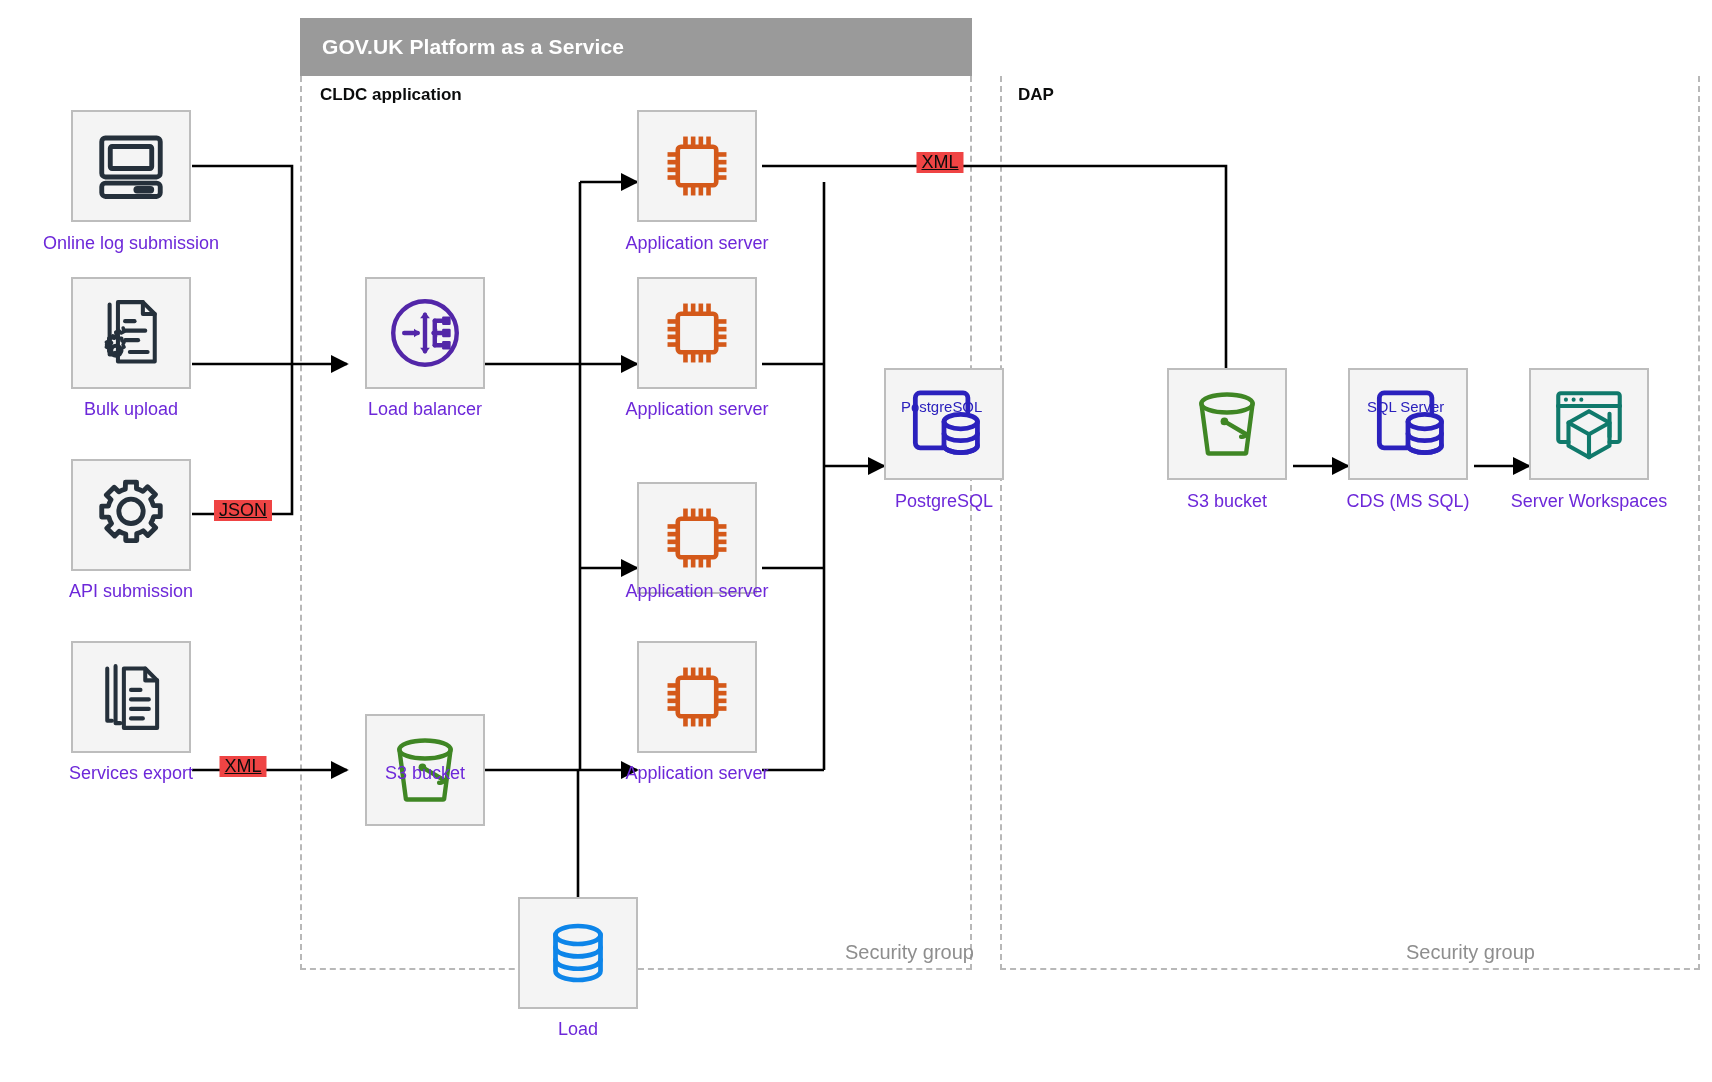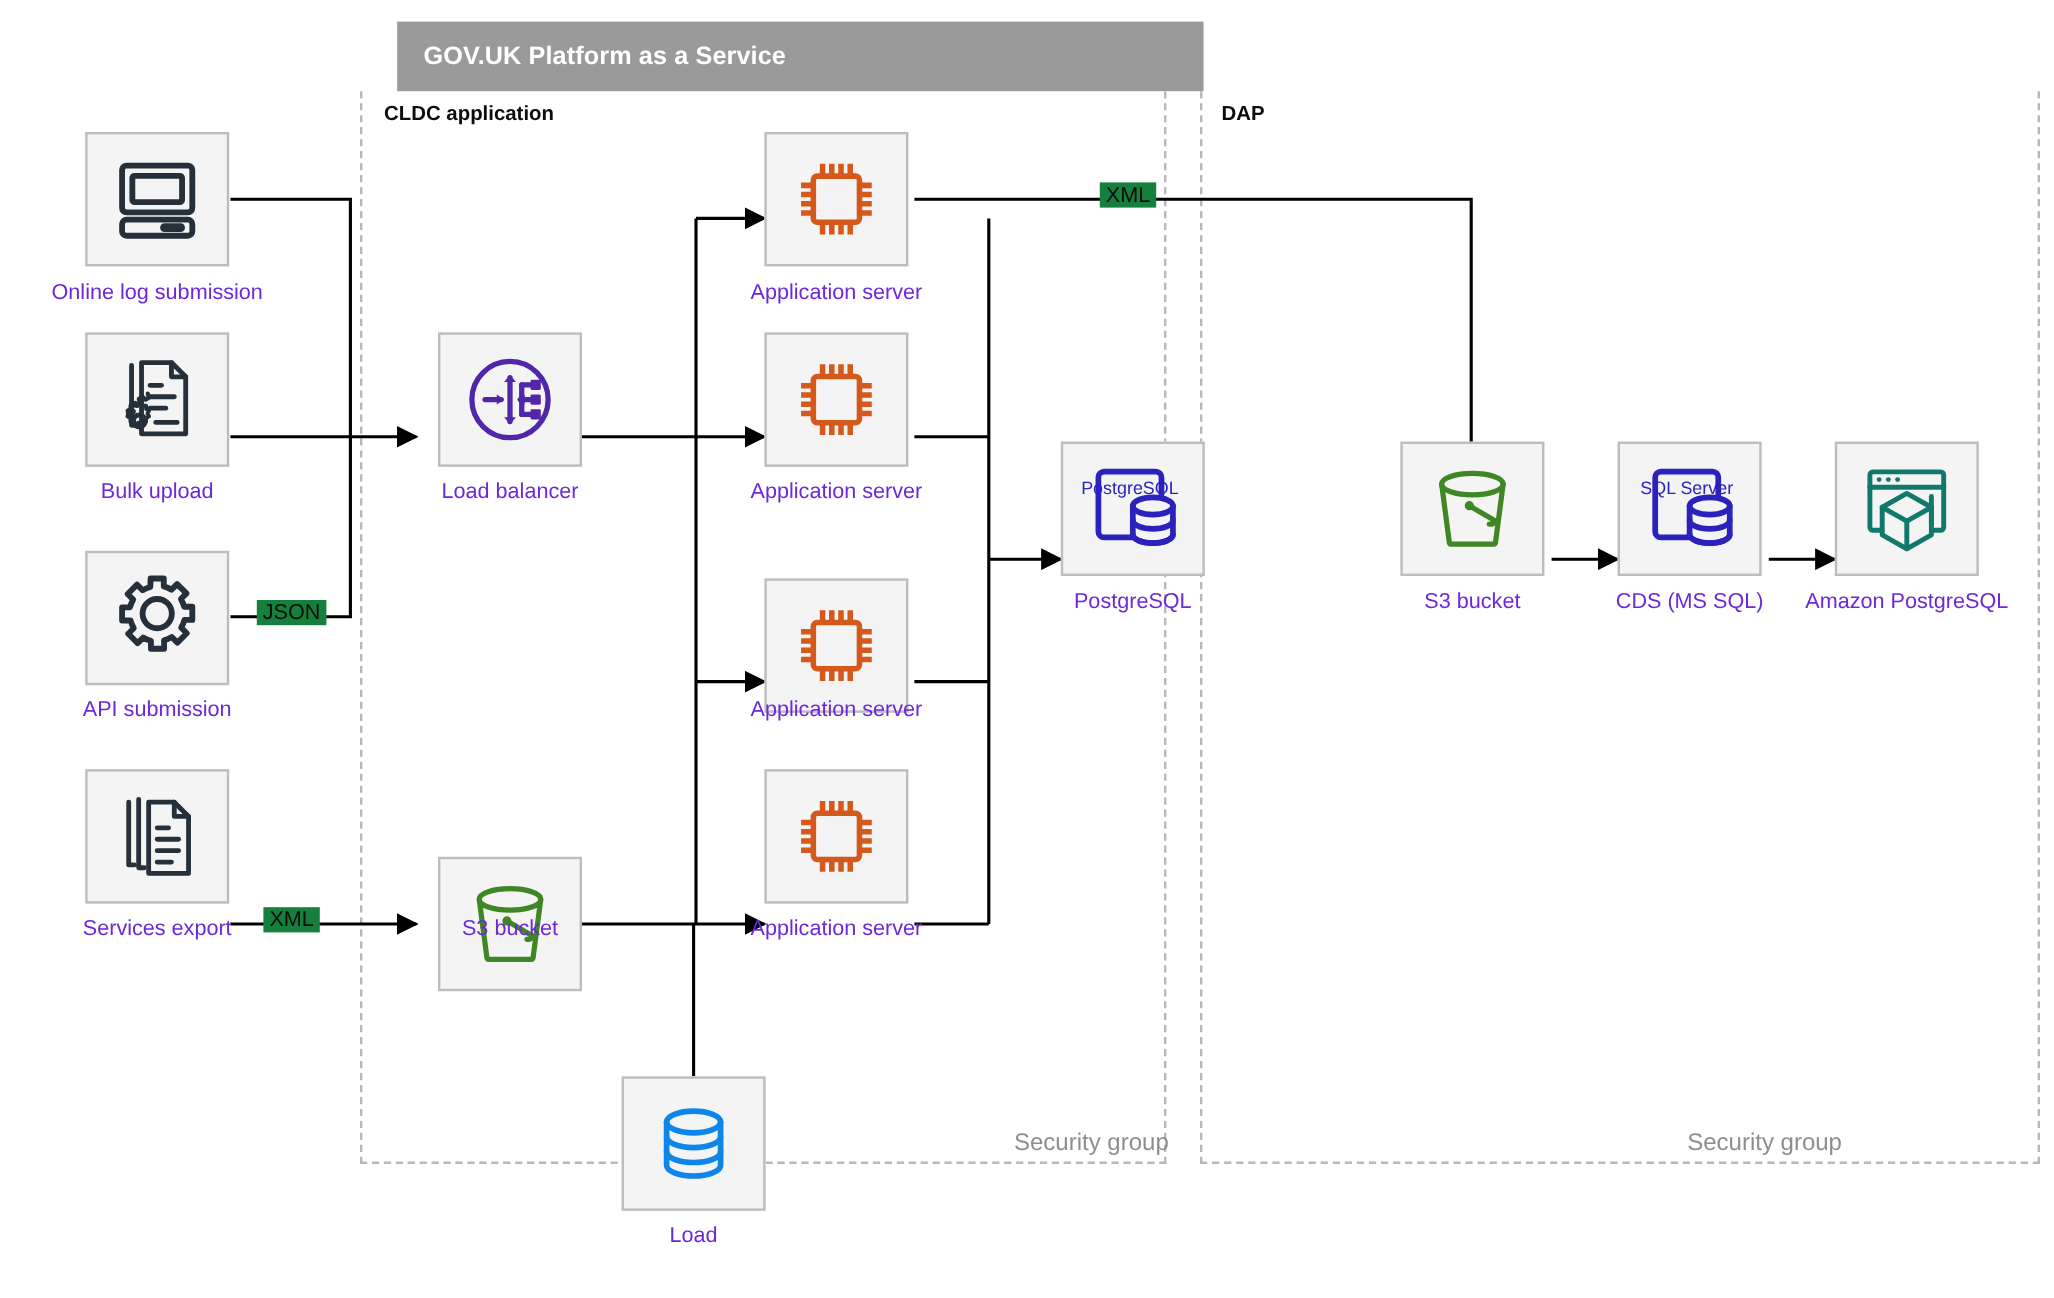--- a/index.html
+++ b/index.html
@@ -83,32 +83,33 @@
     left: 0;
     top: 0;
     width: 1712px;
     height: 1082px;
     pointer-events: none;
   }
   .edge-label {
     position: absolute;
     font-size: 18px;
     color: #0b0c0c;
-    background: #15803d;
+    background: #ef4444;
     padding: 0 5px;
     white-space: nowrap;
     transform: translateX(-50%);
+    text-decoration: underline;
   }
 </style>
 </head>
 <body>
 
 <div id="canvas">
 
-  <div class="group-header" style="left:300px; top:18px; width:672px; height:58px;margin-left:31px;">
+  <div class="group-header" style="left:300px; top:18px; width:672px; height:58px;">
     <span>GOV.UK Platform as a Service</span>
   </div>
   <div class="group-box" style="left:300px; top:76px; width:672px; height:894px;"></div>
   <div class="group-sub-label" style="left:320px; top:85px;">CLDC application</div>
   <div class="security-label" style="left:845px; top:941px;">Security group</div>
 
   <div class="group-box" style="left:1000px; top:76px; width:700px; height:894px;"></div>
   <div class="group-sub-label" style="left:1018px; top:85px;text-align:center;">DAP</div>
   <div class="security-label" style="left:1406px; top:941px;">Security group</div>
 
@@ -439,16 +440,16 @@
           <line x1="48" y1="24" x2="48" y2="42"></line>
           <circle cx="14" cy="13" r="1.6" fill="#10796b" stroke="none"></circle>
           <circle cx="20" cy="13" r="1.6" fill="#10796b" stroke="none"></circle>
           <circle cx="26" cy="13" r="1.6" fill="#10796b" stroke="none"></circle>
           <path d="M32 22 L48 31 v18 L32 58 L16 49 V31 Z"></path>
           <path d="M16 31 L32 40 L48 31"></path>
           <line x1="32" y1="40" x2="32" y2="58"></line>
         </g>
       </svg>
     </div>
-    <div class="node-label" style="left:1589px; top:491px;">Amazon PostgreSQL</div>
+    <div class="node-label" style="left:1589px; top:491px;">Server Workspaces</div>
   </div>
 
 </div>
 
 </body></html>

